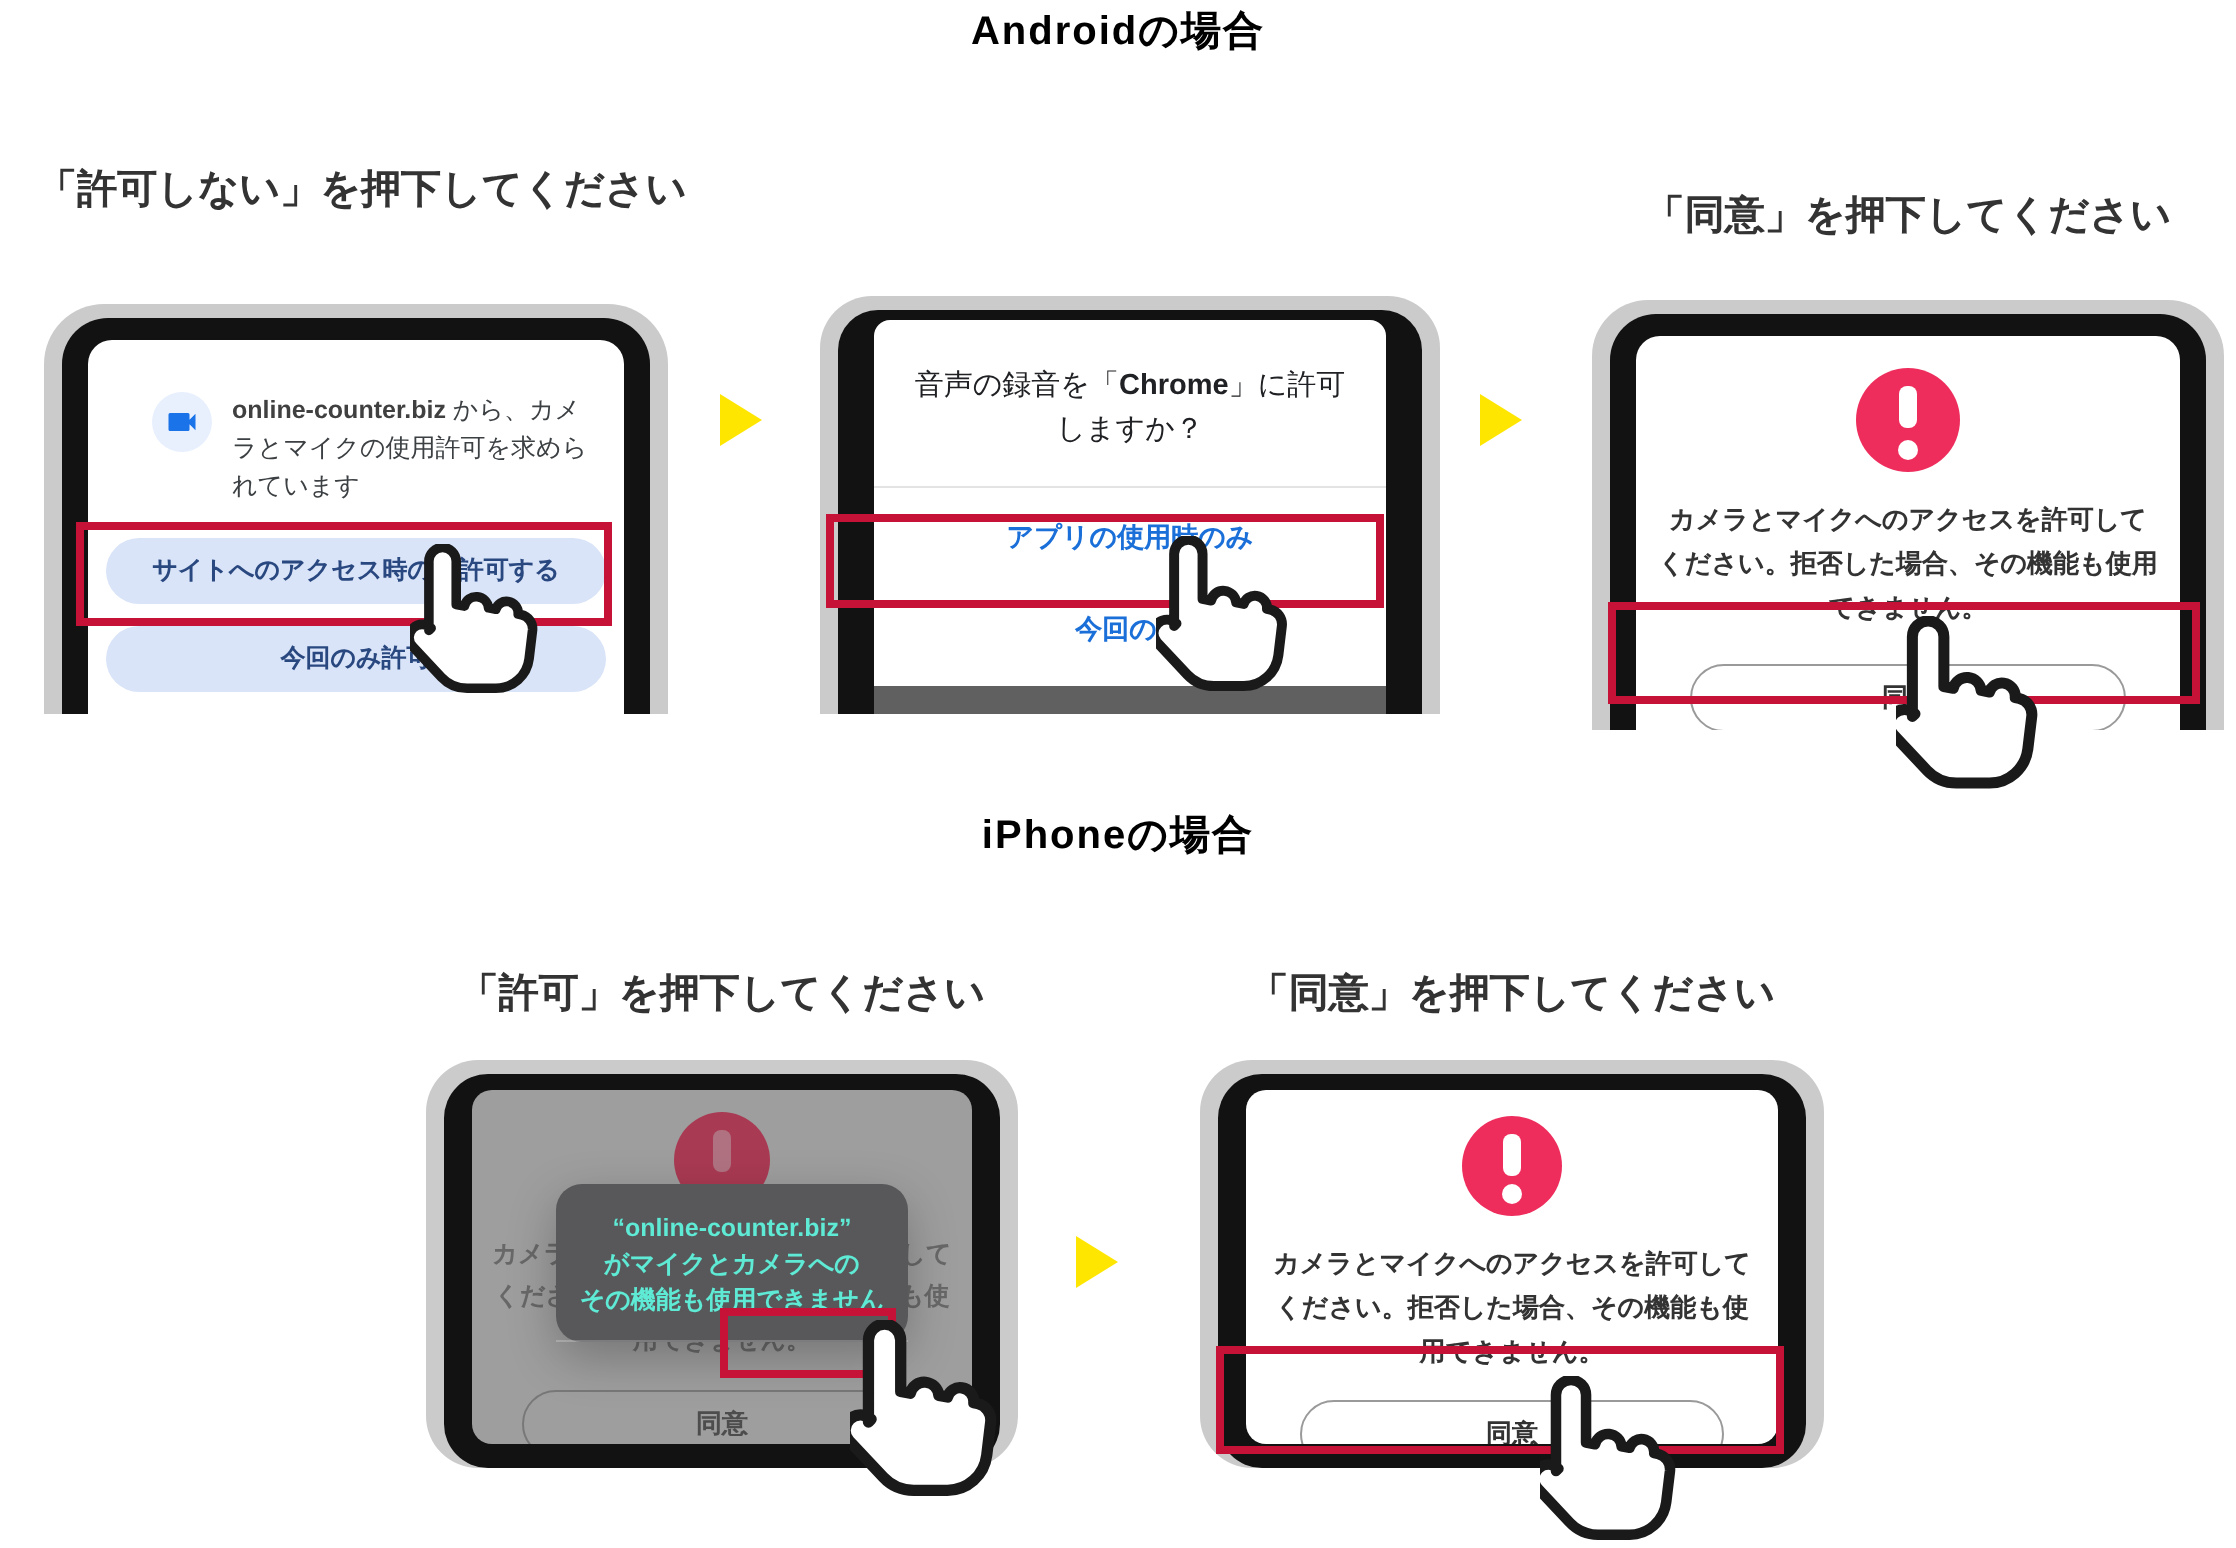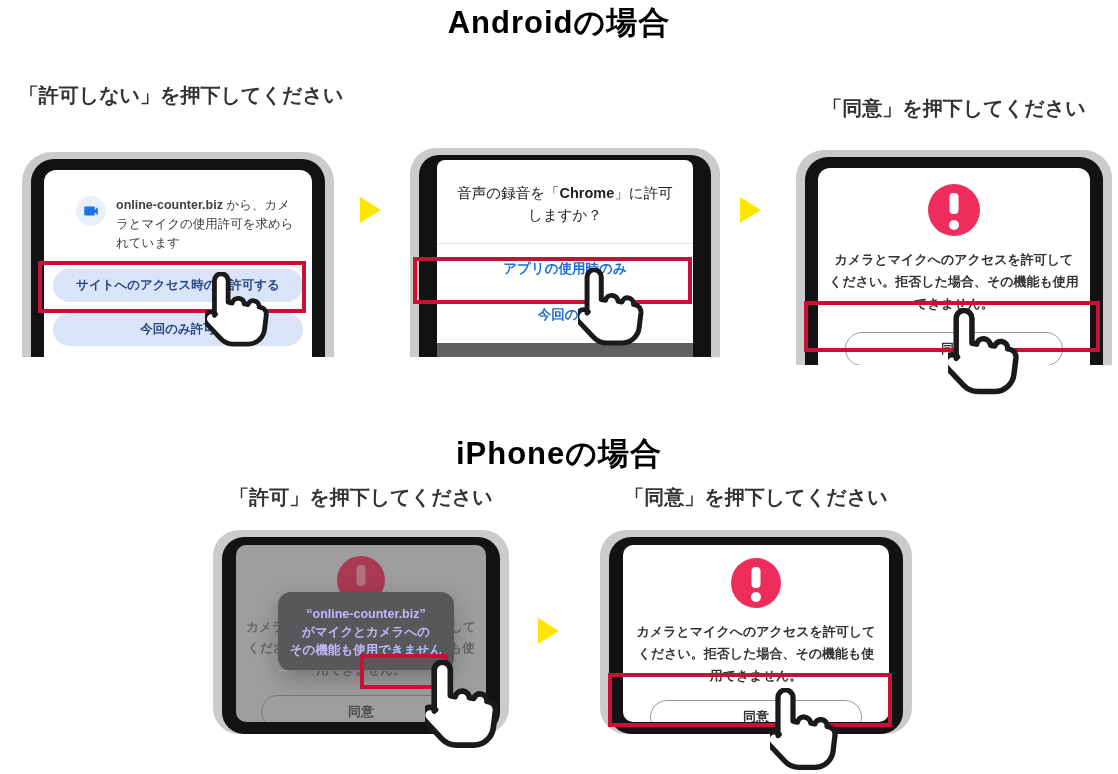--- a/index.html
+++ b/index.html
@@ -1,20 +1,20 @@
 <!DOCTYPE html>
 <html><head>
 <meta charset="utf-8">
 <style>
   * { margin:0; padding:0; box-sizing:border-box; }
   html,body { background:#fff; }
   body { font-family:"Liberation Sans","DejaVu Sans",sans-serif; }
   #canvas { position:relative; width:1118px; height:774px; background:#fff; overflow:hidden; }
 
-  .section-heading { position:absolute; width:100%; text-align:center; font-size:31px;
+  .section-heading { position:absolute; width:100%; text-align:center; font-size:20px;
     font-weight:900; color:#000; letter-spacing:1px; }
 
   .panel-title { position:absolute; text-align:center; font-size:20px; font-weight:700;
     color:#333; line-height:1.35; }
 
   
   .phone { position:absolute; background:#cbcbcb; border-radius:30px 30px 0 0;
     padding:7px 9px 0; overflow:hidden; z-index:1; }
   .bezel { background:#121212; border-radius:23px 23px 0 0; padding:11px 13px 0; height:100%; }
   .screen { background:#fff; border-radius:12px 12px 0 0; height:100%; overflow:hidden; position:relative; }
@@ -57,21 +57,21 @@
     justify-content:center; font-size:13px; font-weight:700; color:#333; }
 
   
   .screen--dim { background:#9e9e9e; }
   .dim .alert-circle { background:#a93a53; margin-top:11px; width:48px; height:48px; }
   .dim .alert-circle .bar, .dim .alert-circle .dot { background:#b9b9b9; opacity:.45; }
   .dim .consent-msg { color:#686868; font-size:12.5px; }
   .dim .consent-btn { background:#9e9e9e; border-color:#787878; color:#4d4d4d; margin-top:14px; }
   .ios-dialog { position:absolute; left:42px; top:47px; width:176px; background:#58585b;
     border-radius:13px; z-index:2; box-shadow:0 8px 24px rgba(0,0,0,.25); }
-  .ios-dialog-text { padding:13px 10px 11px; text-align:center; color:#c4b5fd; font-size:12.5px;
+  .ios-dialog-text { padding:13px 10px 11px; text-align:center; color:#5eead4; font-size:12.5px;
     font-weight:700; line-height:1.45; border-bottom:1px solid rgba(255,255,255,.22); }
   .ios-btn-row { display:flex; height:33px; }
   .ios-btn { flex:1; display:flex; align-items:center; justify-content:center;
     font-size:13.5px; font-weight:700; color:#419bff; }
   .ios-btn + .ios-btn { border-left:1px solid rgba(255,255,255,.22); }
 
   
   .red-box { position:absolute; border:4px solid #c51236; z-index:5; }
   .hand { position:absolute; z-index:6; }
   .arrow { position:absolute; width:0; height:0; border-left:21px solid #ffe600;
@@ -129,21 +129,21 @@
         <div class="consent-msg">カメラとマイクへのアクセスを許可してください。拒否した場合、その機能も使用できません。</div>
         <div class="consent-btn">同意</div>
       </div>
     </div>
   </div>
   <div class="red-box" style="left:804px; top:301px; width:296px; height:51px;"></div>
 
   <div class="arrow" style="left:360px; top:197px;"></div>
   <div class="arrow" style="left:740px; top:197px;"></div>
 
-  <div class="section-heading" style="top:404px;margin-top:29px;">iPhoneの場合</div>
+  <div class="section-heading" style="top:404px;">iPhoneの場合</div>
 
   <div class="panel-title" style="left:210px; top:484px; width:302px;">「許可」を押下してください</div>
   <div class="panel-title" style="left:600px; top:484px; width:312px;">「同意」を押下してください</div>
 
   <div class="phone phone--b" style="left:213px; top:530px; width:296px; height:204px; border-radius:26px;">
     <div class="bezel">
       <div class="screen screen--dim dim">
         <div class="alert-circle">
           <span class="bar"></span>
           <span class="dot"></span>

